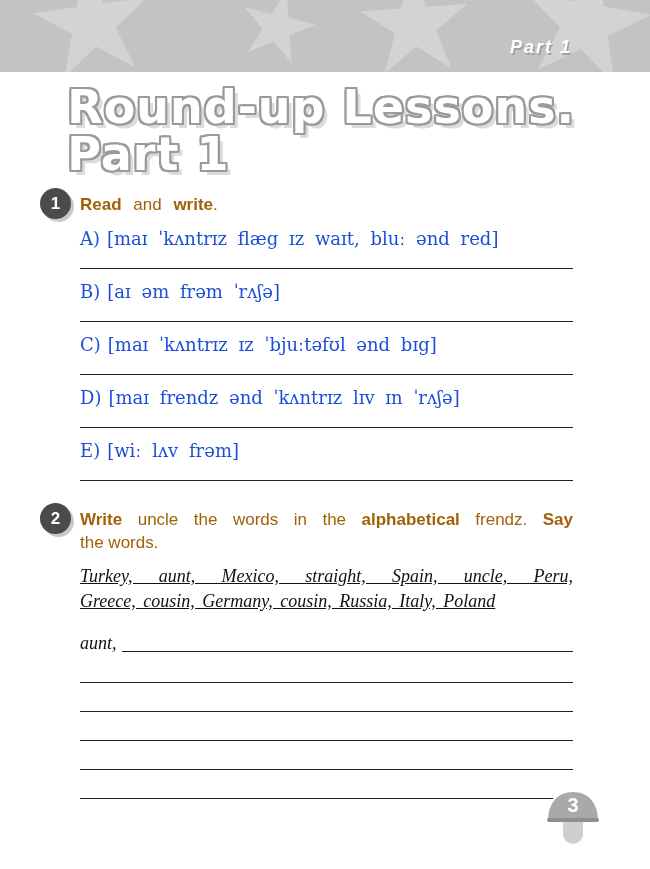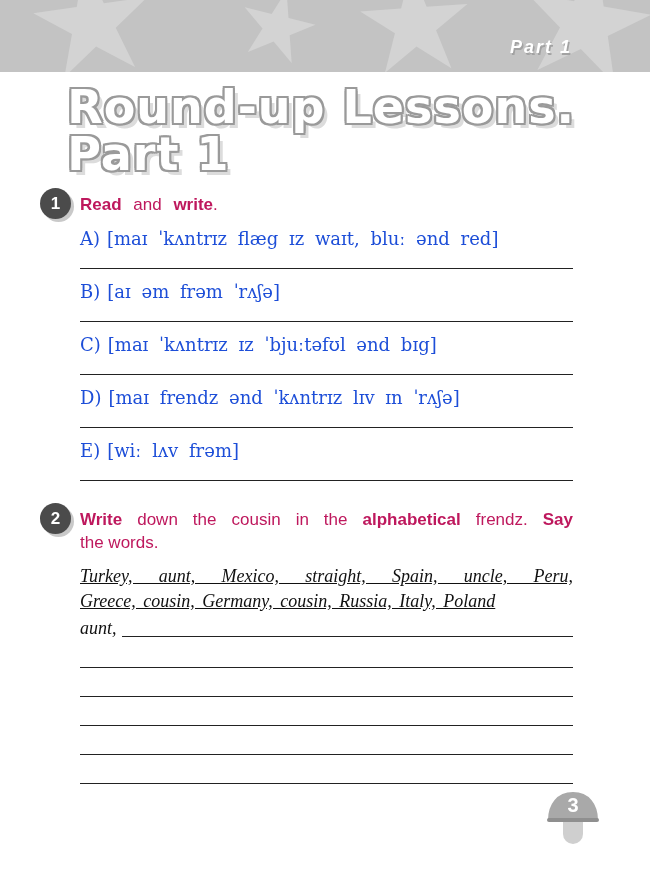--- a/index.html
+++ b/index.html
@@ -37,37 +37,37 @@
   
   .exercise { position:absolute; left:40px; width:533px; }
   .ex1 { top:188px; }
   .ex2 { top:503px; }
   .badge {
     position:absolute; left:0; top:0; width:31px; height:31px; border-radius:50%;
     background:#4b4b4b; color:#fff; font:700 17px/31px "Liberation Sans",sans-serif;
     text-align:center; box-shadow:3px 3px 0 #c9c9c9;
   }
   .ex-body { margin-left:40px; }
-  .instruction { font:700 17px/23px "Liberation Sans",sans-serif; color:#be185d; padding-top:5px; }
+  .instruction { font:700 17px/23px "Liberation Sans",sans-serif; color:#a16207; padding-top:5px; }
   .instruction.cont { padding-top:0; }
   .instruction .reg { font-weight:400; }
   .ex1 .instruction { word-spacing:7px; }
   .just { text-align:justify; text-align-last:justify; }
 
   .item-row {
     font:400 18px/22px "DejaVu Serif",serif; color:#1d4ed8;
     margin-top:12px; word-spacing:5px; white-space:nowrap;
   }
   .item-label { margin-right:7px; }
   .rule { border-bottom:1.5px solid #222; margin-top:18px; }
 
   .word-list { font:italic 400 18px/25px "Liberation Serif",serif; color:#111; margin-top:10px;text-decoration:underline; }
   .word-list .l2 { word-spacing:3px; }
 
-  .answer-line { display:flex; align-items:flex-end; margin-top:3px;
+  .answer-line { display:flex; align-items:flex-end; margin-top:18px;
     font:italic 400 18px/22px "Liberation Serif",serif; }
   .answer-line .rule-fill { flex:1; border-bottom:1.5px solid #222; margin-left:5px; margin-bottom:2px; }
   .write-line { height:29px; border-bottom:1.5px solid #222; }
 
   
   .mushroom { position:absolute; left:544px; top:789px; width:58px; height:60px; }
   .mushroom svg { position:absolute; left:0; top:0; }
   .page-num {
     position:absolute; top:6px; left:0; width:100%; text-align:center;
     color:#ffffff; font:700 20px/1 "Liberation Sans",sans-serif;
@@ -115,21 +115,21 @@
       <div class="item">
         <div class="item-row"><span class="item-label">E)</span><span class="item-text">[wiː lʌv frəm]</span></div>
         <div class="rule"></div>
       </div>
     </div>
   </section>
 
   <section class="exercise ex2">
     <div class="badge">2</div>
     <div class="ex-body">
-      <p class="instruction just"><b>Write</b><span class="reg"> down the cousin in the </span><b>alphabetical</b><span class="reg"> frendz. </span><b>Say</b></p>
+      <p class="instruction just"><b>Write</b><span class="reg"> uncle the words in the </span><b>alphabetical</b><span class="reg"> frendz. </span><b>Say</b></p>
       <p class="instruction cont"><span class="reg">the words.</span></p>
 
       <div class="word-list">
         <div class="l1 just">Turkey, aunt, Mexico, straight, Spain, uncle, Peru,</div>
         <div class="l2">Greece, cousin, Germany, cousin, Russia, Italy, Poland</div>
       </div>
 
       <div class="answer-line">
         <span>aunt,</span>
         <div class="rule-fill"></div>

